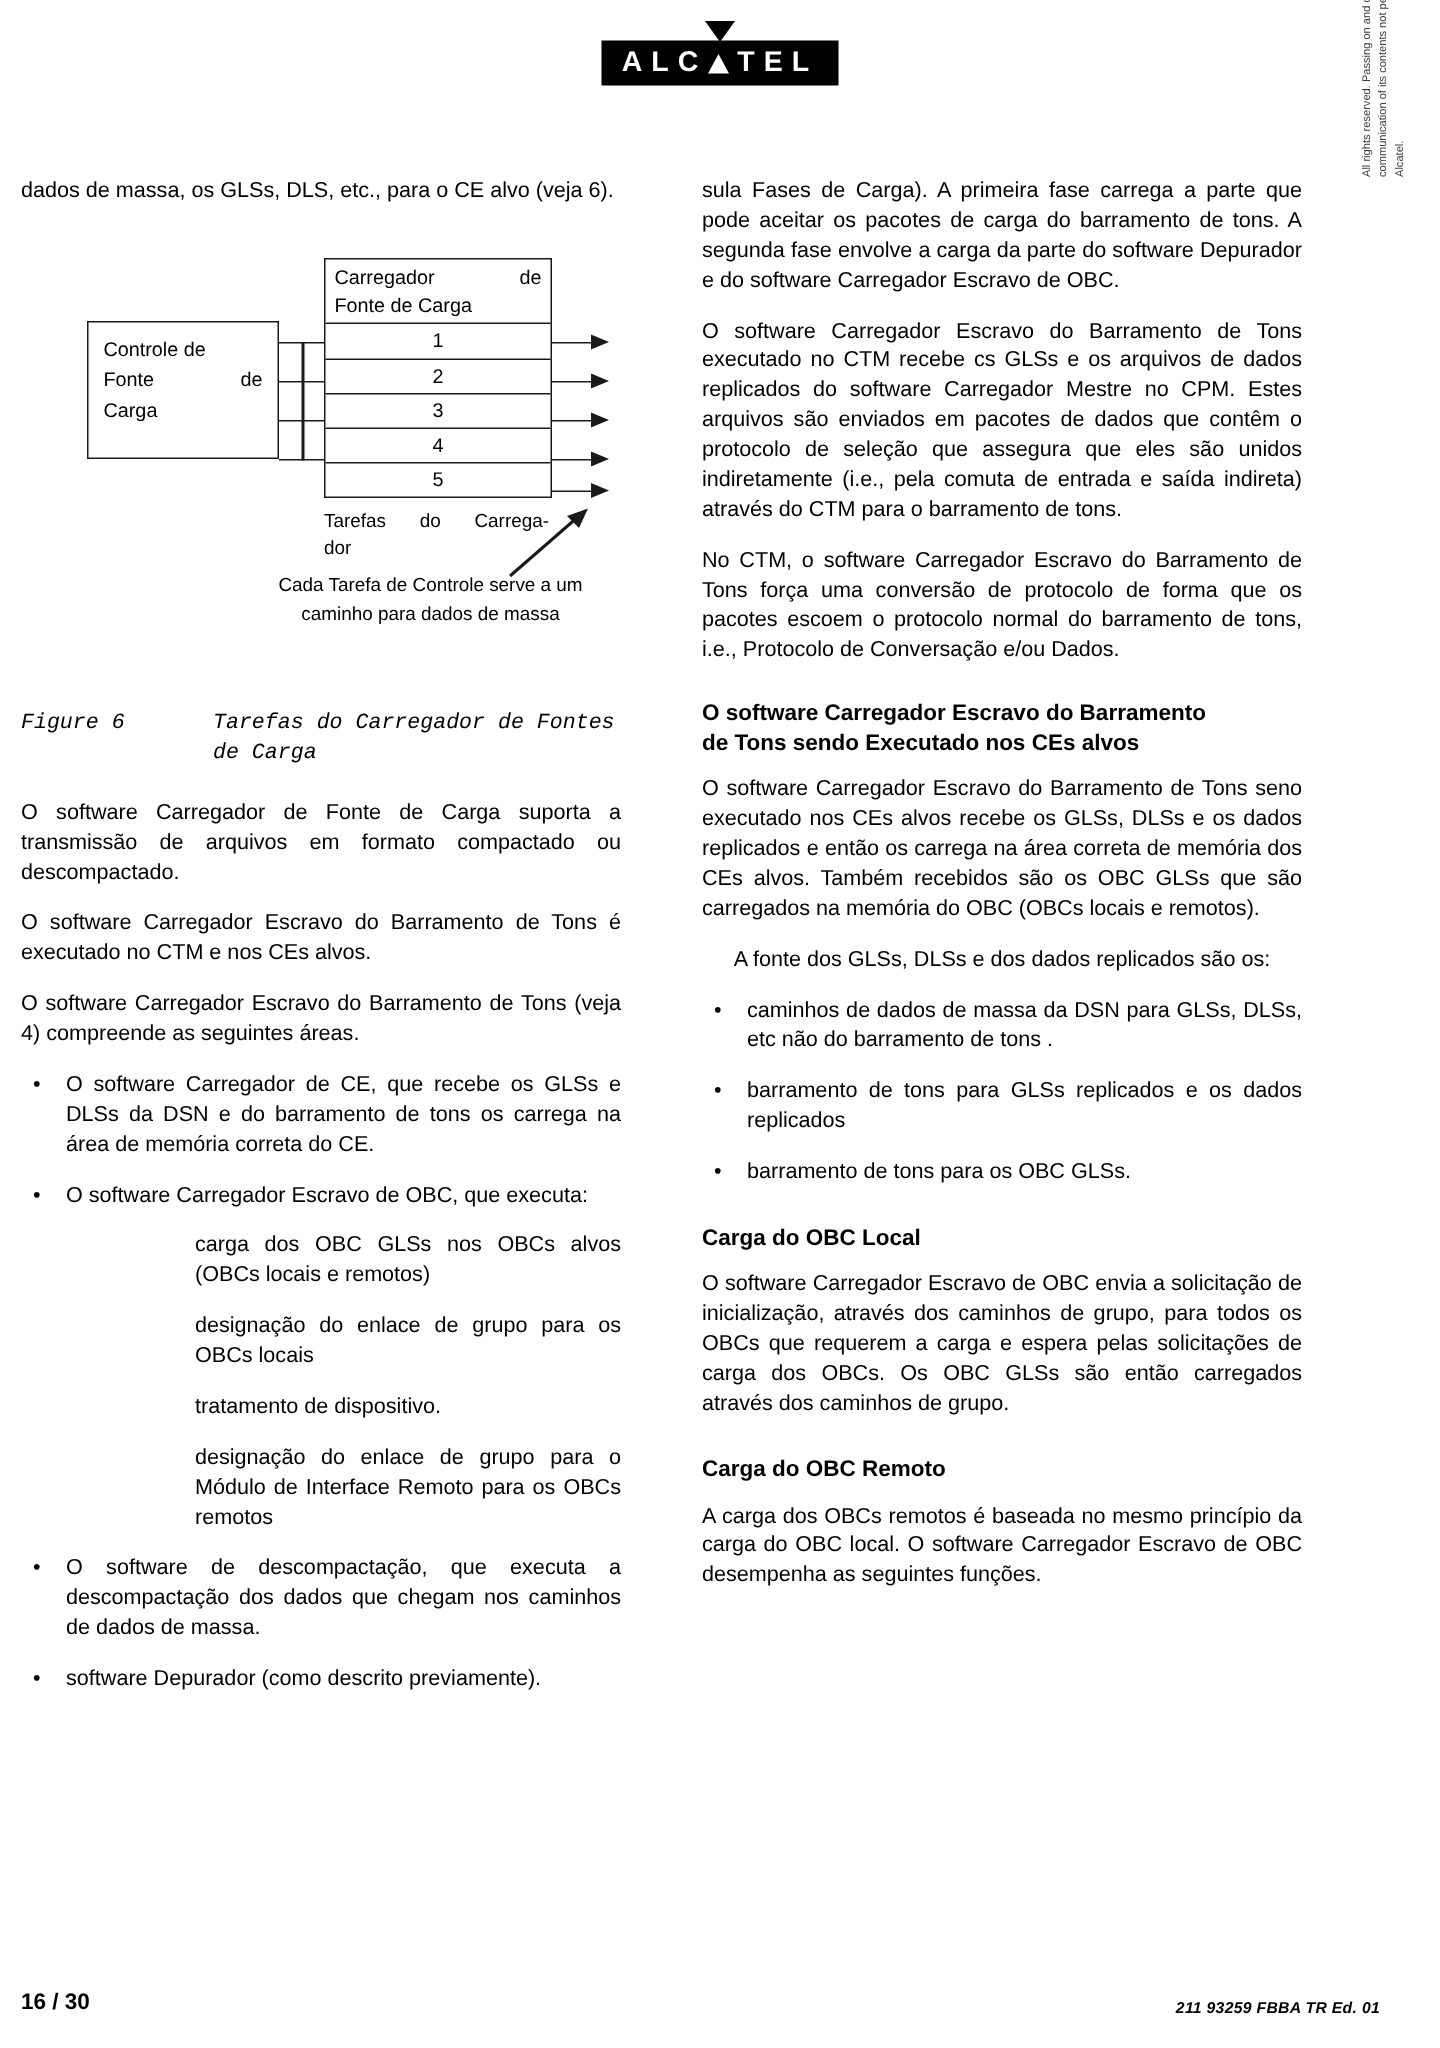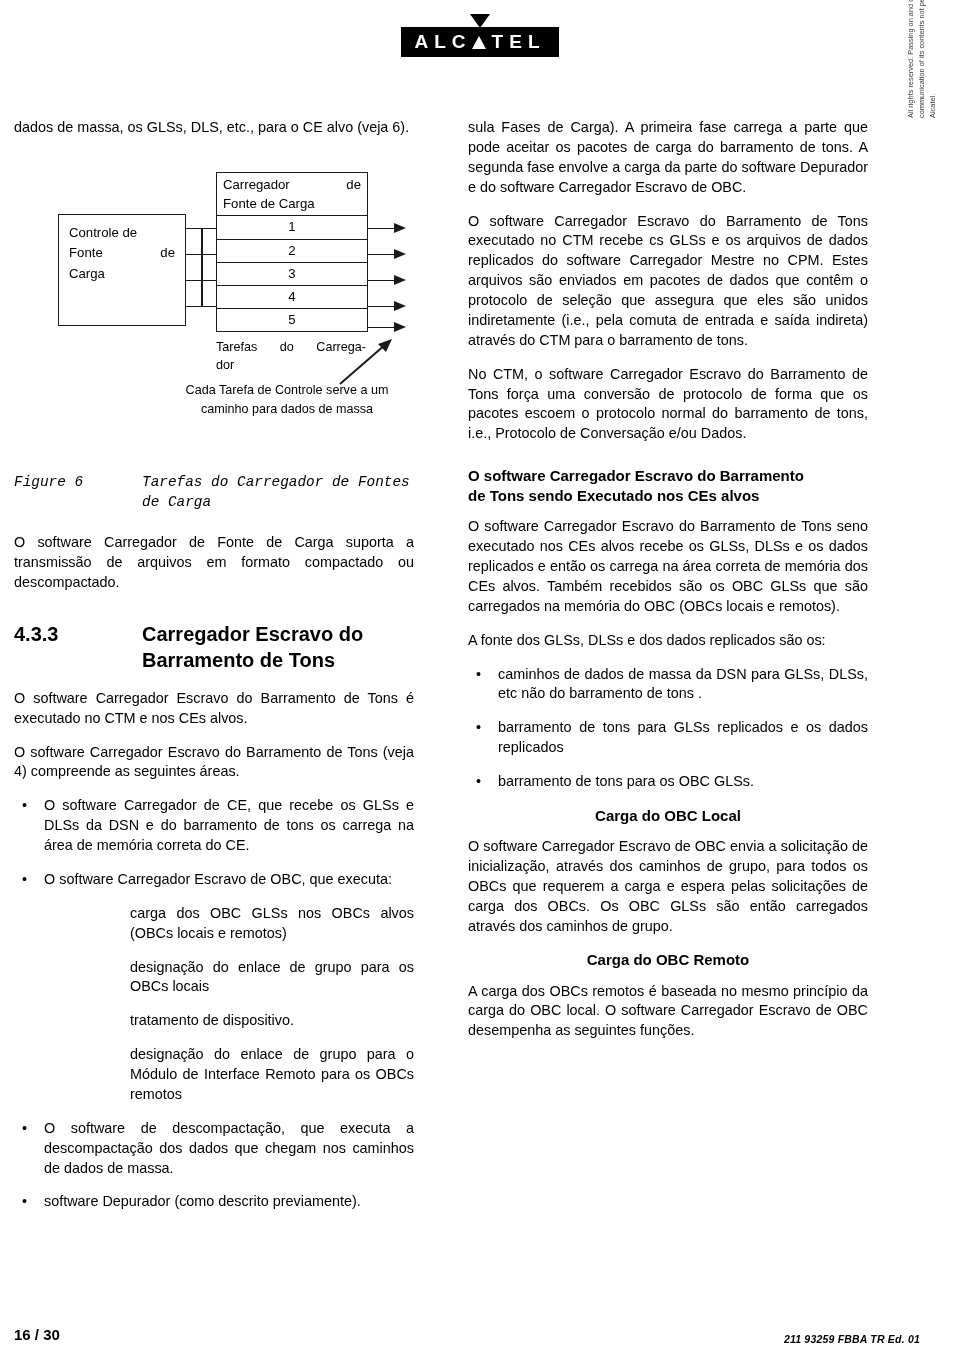--- a/index.html
+++ b/index.html
@@ -64,39 +64,39 @@
     line-height: 1.38;
   }
   .col-left  { left: 14px; }
   .col-right { left: 468px; }
 
   p.body {
     margin: 0 0 14px 0;
     text-align: justify;
   }
   p.body.last { margin-bottom: 0; }
-  p.nojust { text-align: left; }
+  p.nojust { text-align: center; }
 
   
   .figure {
     position: relative;
     height: 300px;
     margin: 28px 0 6px 0;
   }
   .box {
     position: absolute;
     border: 1.6px solid #1a1a1a;
     box-sizing: border-box;
     background: #fff;
   }
   .box-ctrl {
     left: 44px;
     top: 48px;
     width: 128px;
-    height: 112px;
+    height: 92px;
     padding: 8px 10px 0 10px;
     font-size: 13.2px;
     line-height: 1.55;
     text-align: justify;
   }
   .box-ctrl > span { display: block; }
   .box-ctrl .sp { display: flex; justify-content: space-between; }
   .box-load {
     left: 202px;
     top: 6px;
@@ -179,21 +179,21 @@
   }
   h2.sect .num { width: 128px; flex: none; font-weight: bold; }
   h2.sect .ttl { flex: 1; }
 
   h3.sub {
     font-size: 15px;
     font-weight: bold;
     line-height: 1.34;
     margin: 22px 0 11px 0;
   }
-  h3.sub.tight { margin-top: 14px; text-align: center; }
+  h3.sub.tight { margin-top: 24px; }
 
   
   ul.blist {
     list-style: none;
     margin: 0 0 14px 0;
     padding: 0;
   }
   ul.blist li {
     position: relative;
     padding-left: 30px;
@@ -330,27 +330,20 @@
     <div class="fig-cap-each">Cada Tarefa de Controle serve a um caminho para dados de massa</div>
   </div>
 
   <div class="fig-caption">
     <span class="fc-label">Figure 6</span>
     <span class="fc-text">Tarefas do Carregador de Fontes de Carga</span>
   </div>
 
   <p class="body">O software Carregador de Fonte de Carga  suporta a transmissão de arquivos em  formato compactado ou descompactado.</p>
 
-  <h2 class="sect">
-    <span class="num">4.3.3</span>
-    <span class="ttl">
-      <span>Carregador Escravo do</span><br>
-      <span>Barramento de Tons</span>
-    </span>
-  </h2>
 
   <p class="body">O software Carregador Escravo do Barramento de Tons é executado no CTM e nos CEs alvos.</p>
   <p class="body">O software Carregador Escravo do Barramento de Tons (veja 4) compreende as seguintes áreas.</p>
 
   <ul class="blist">
     <li>
       <span class="bullet">•</span>
       <span>O software Carregador de CE, que recebe os GLSs e DLSs da DSN e do barramento de tons os carrega na área de memória correta do CE.</span>
     </li>
     <li>

